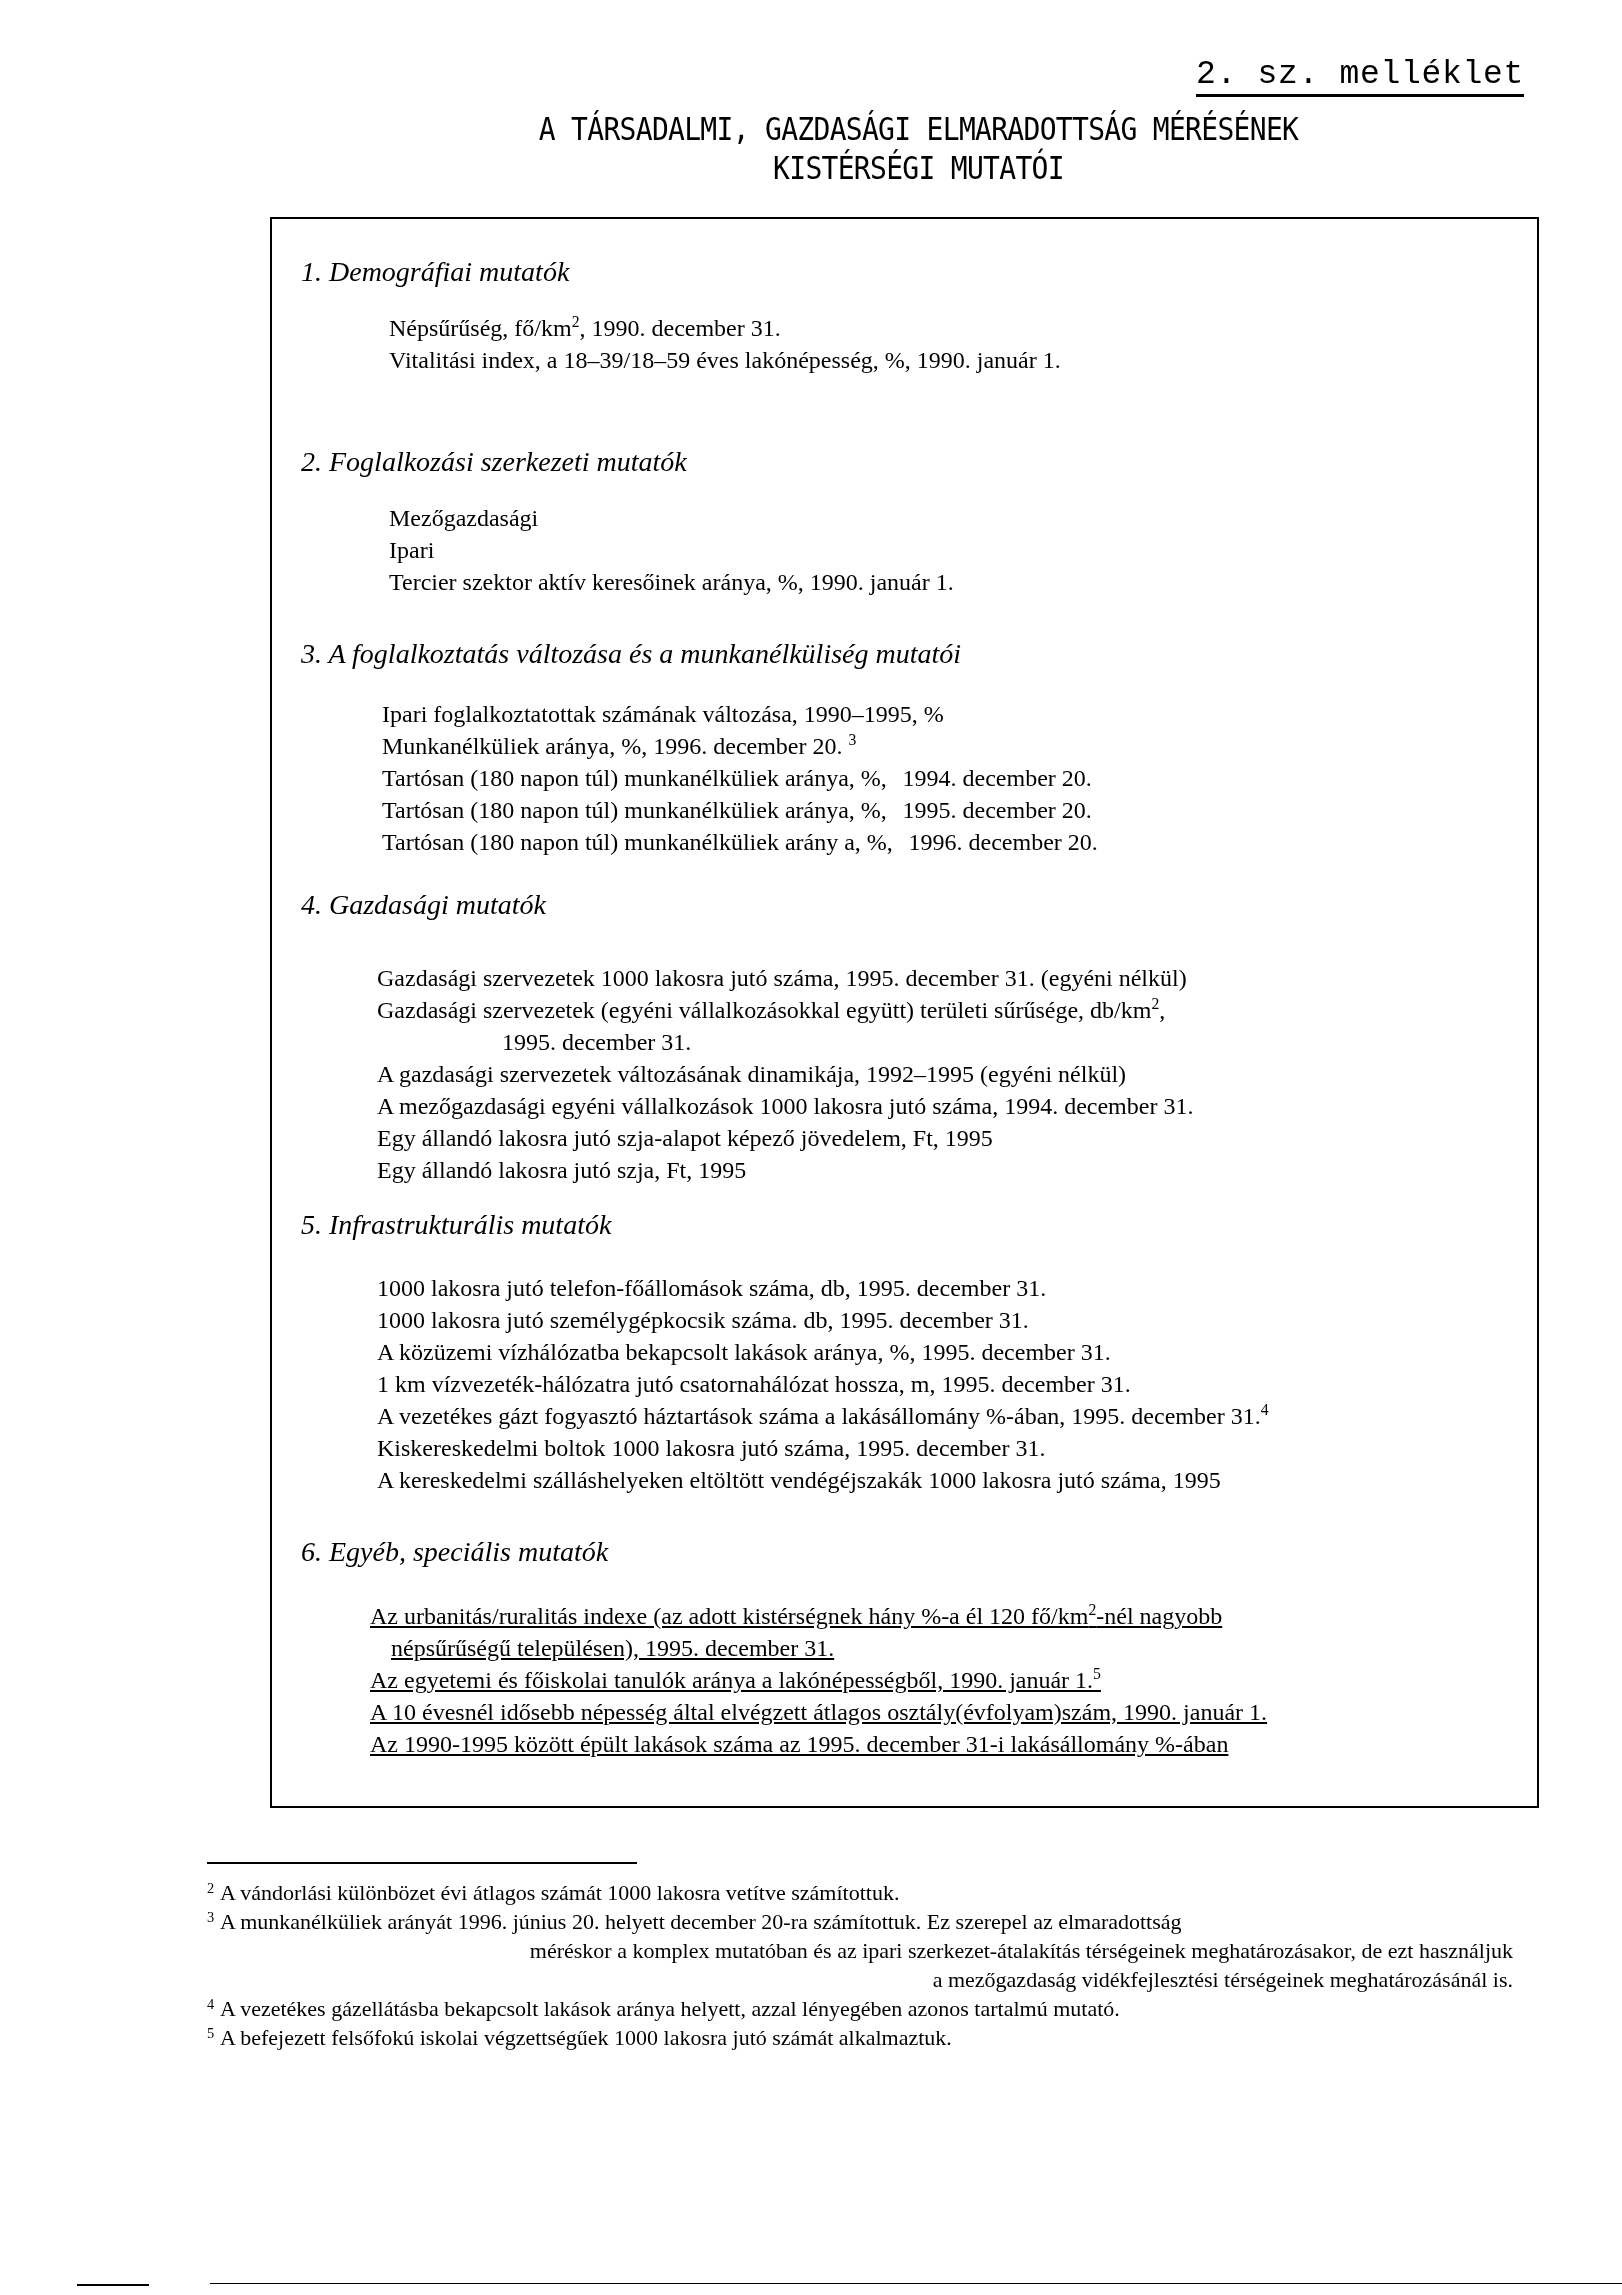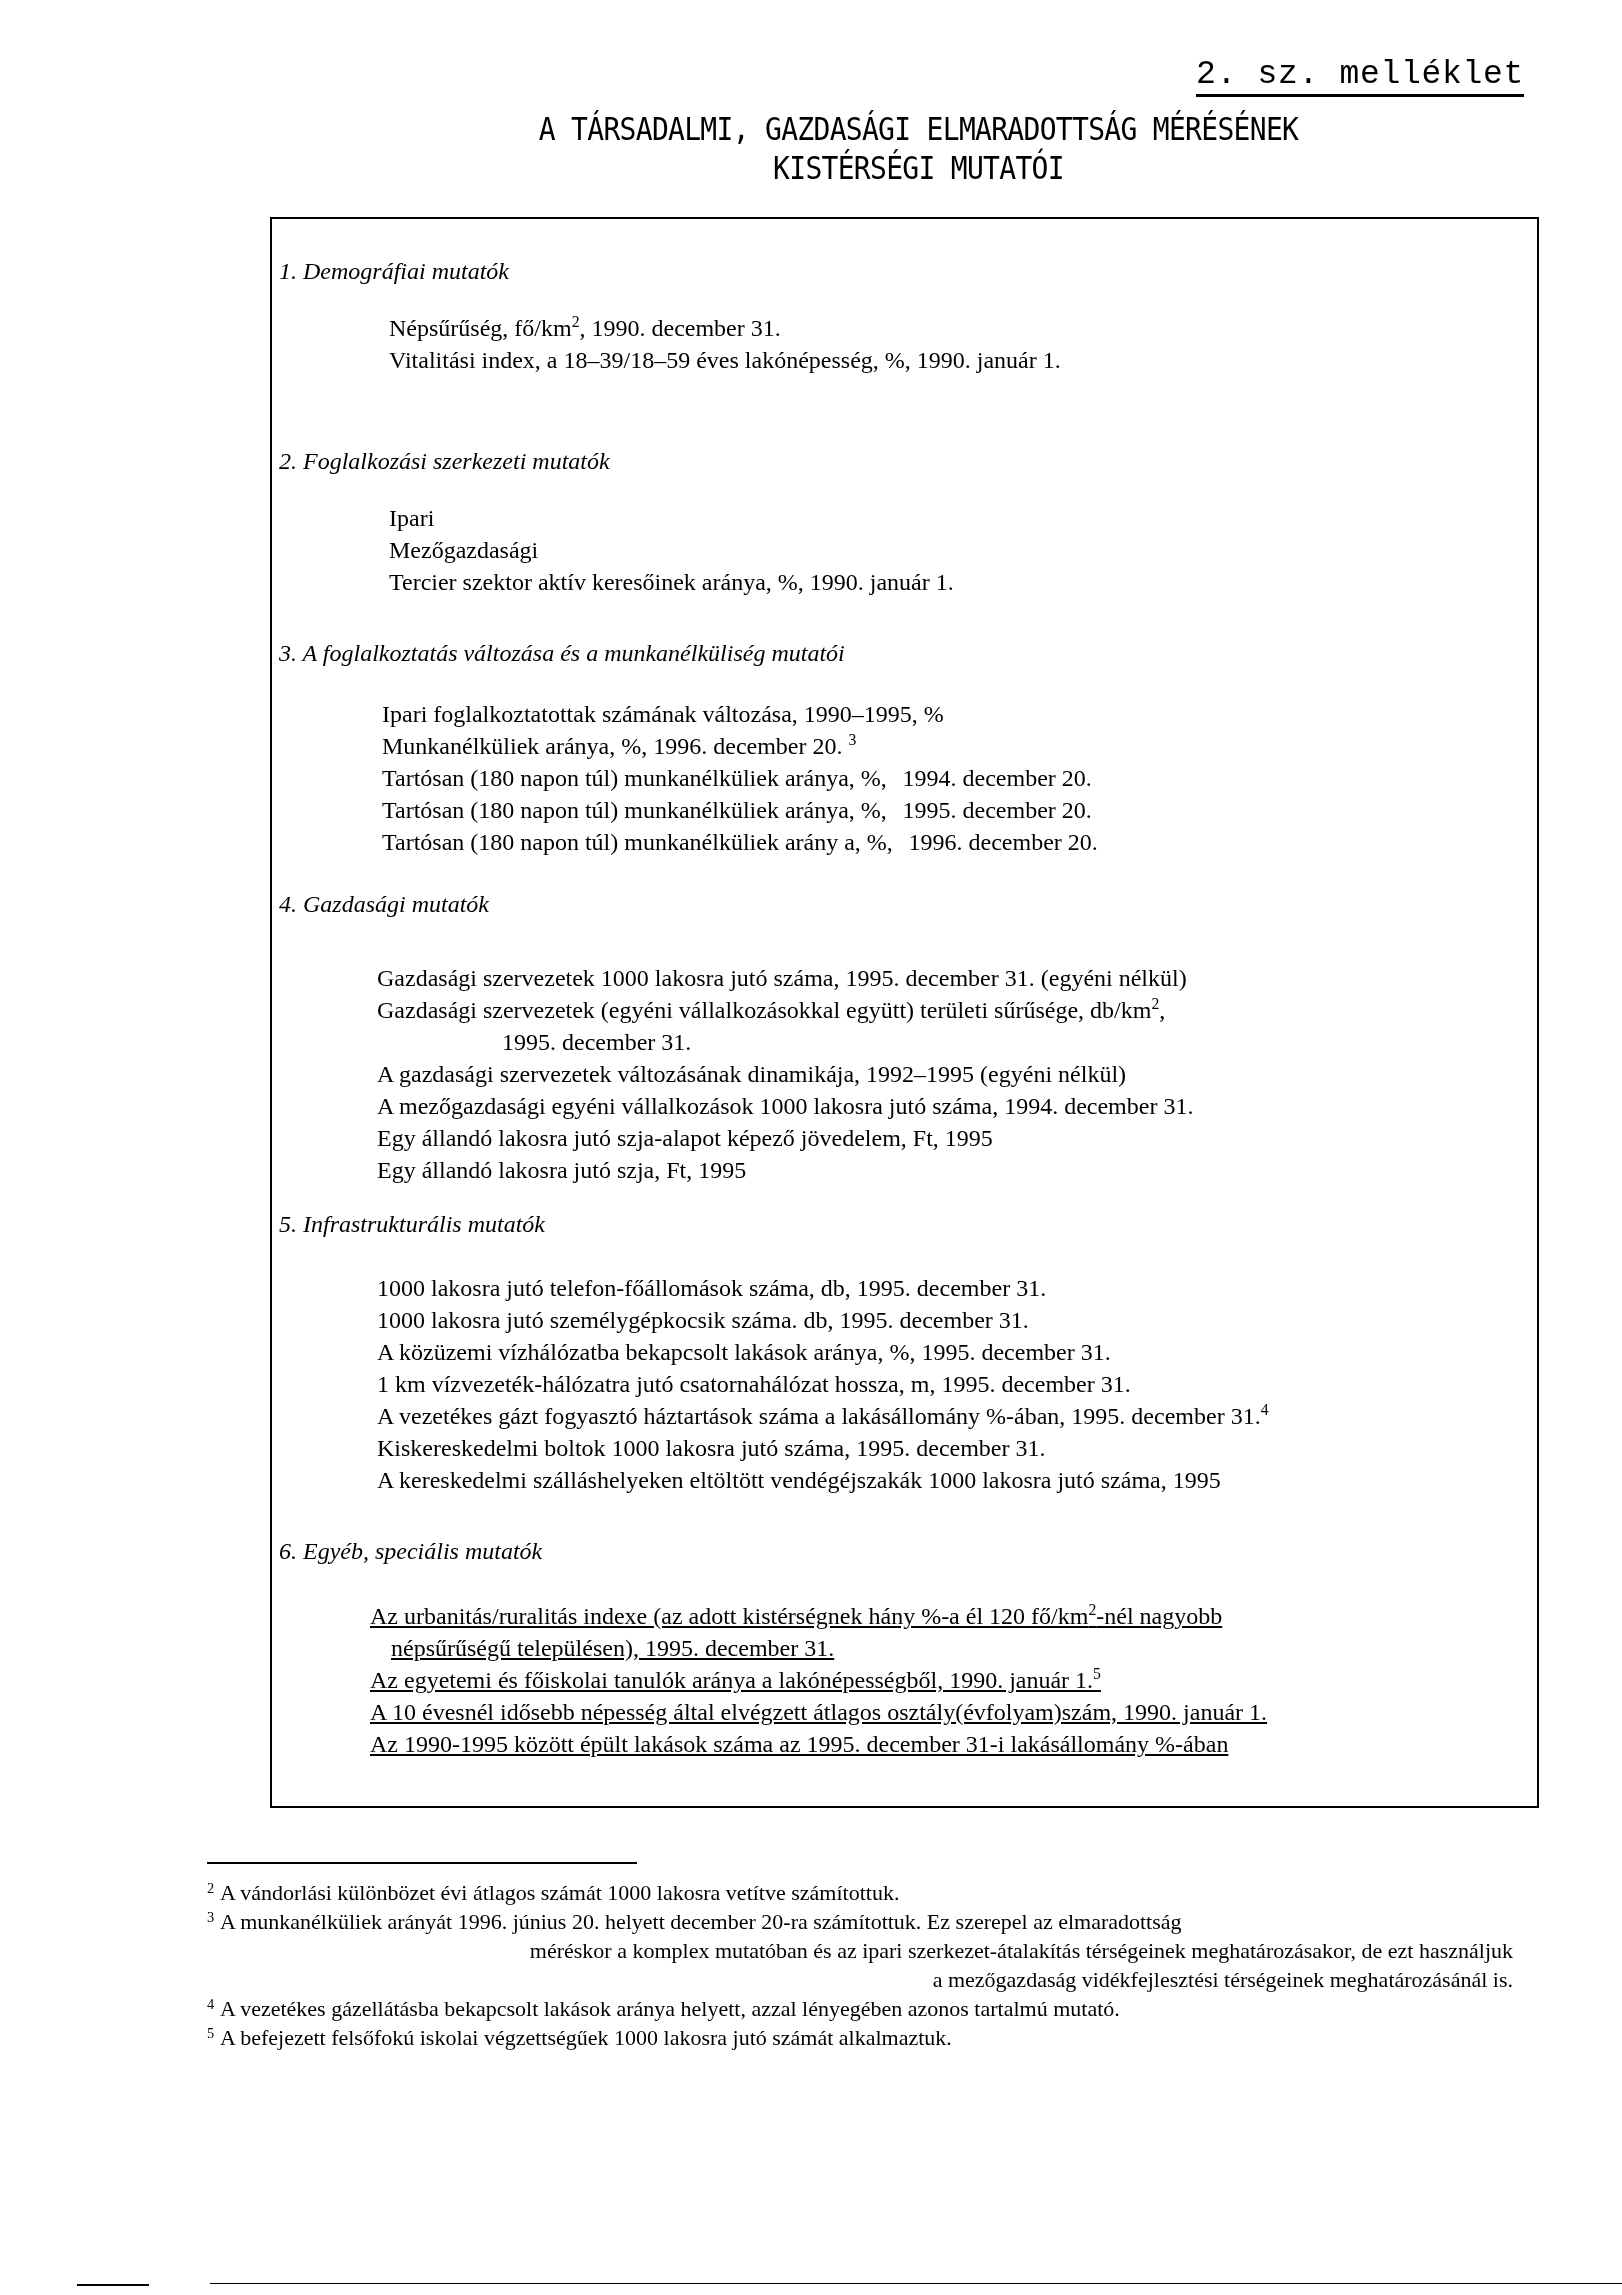--- a/index.html
+++ b/index.html
@@ -20,23 +20,23 @@
     transform: scaleY(1.12); transform-origin: top center;
   }
   .title div { white-space: nowrap; }
 
   .box {
     position: absolute; left: 270px; top: 217px; width: 1265px; height: 1587px;
     border: 2.6px solid #000;
   }
 
   .sec-heading {
-    position: absolute; left: 7px;
+    position: absolute; left: 29px;
     font-family: "Liberation Serif", "DejaVu Serif", serif;
-    font-style: italic; font-size: 24px; line-height: 29px; white-space: nowrap;
+    font-style: italic; font-size: 28px; line-height: 29px; white-space: nowrap;
   }
   .items { position: absolute; font-family: "Liberation Serif", "DejaVu Serif", serif; font-size: 24px; line-height: 32px; }
   .item { white-space: nowrap; }
   .item.cont { padding-left: 125px; }
   .item.cont2 { padding-left: 21px; }
   sup { font-size: 15.7px; line-height: 0; vertical-align: 9.2px; }
   .gap { display: inline-block; width: 15.7px; }
 
   .fn-rule { position: absolute; left: 207px; top: 1862px; width: 430px; height: 0; border-top: 2.6px solid #000; }
   .footnotes {
@@ -65,22 +65,22 @@
   <div class="box">
 
     <div class="sec-heading" style="top:38px;">1. Demográfiai mutatók</div>
     <div class="items" style="left:117px; top:93px;">
       <div class="item"><span>Népsűrűség, fő/km</span><sup>2</sup><span>, 1990. december 31.</span></div>
       <div class="item"><span>Vitalitási index, a 18–39/18–59 éves lakónépesség, %, 1990. január 1.</span></div>
     </div>
 
     <div class="sec-heading" style="top:228px;">2. Foglalkozási szerkezeti mutatók</div>
     <div class="items" style="left:117px; top:283px;">
+      <div class="item">Mezőgazdasági</div>
       <div class="item">Ipari</div>
-      <div class="item">Mezőgazdasági</div>
       <div class="item">Tercier szektor aktív keresőinek aránya, %, 1990. január 1.</div>
     </div>
 
     <div class="sec-heading" style="top:420px;">3. A foglalkoztatás változása és a munkanélküliség mutatói</div>
     <div class="items" style="left:110px; top:479px;">
       <div class="item">Ipari foglalkoztatottak számának változása, 1990–1995, %</div>
       <div class="item"><span>Munkanélküliek aránya, %, 1996. december 20.</span> <sup>3</sup></div>
       <div class="item"><span>Tartósan (180 napon túl) munkanélküliek aránya, %,</span><span class="gap"></span><span>1994. december 20.</span></div>
       <div class="item"><span>Tartósan (180 napon túl) munkanélküliek aránya, %,</span><span class="gap"></span><span>1995. december 20.</span></div>
       <div class="item"><span>Tartósan (180 napon túl) munkanélküliek arány a, %,</span><span class="gap"></span><span>1996. december 20.</span></div>

